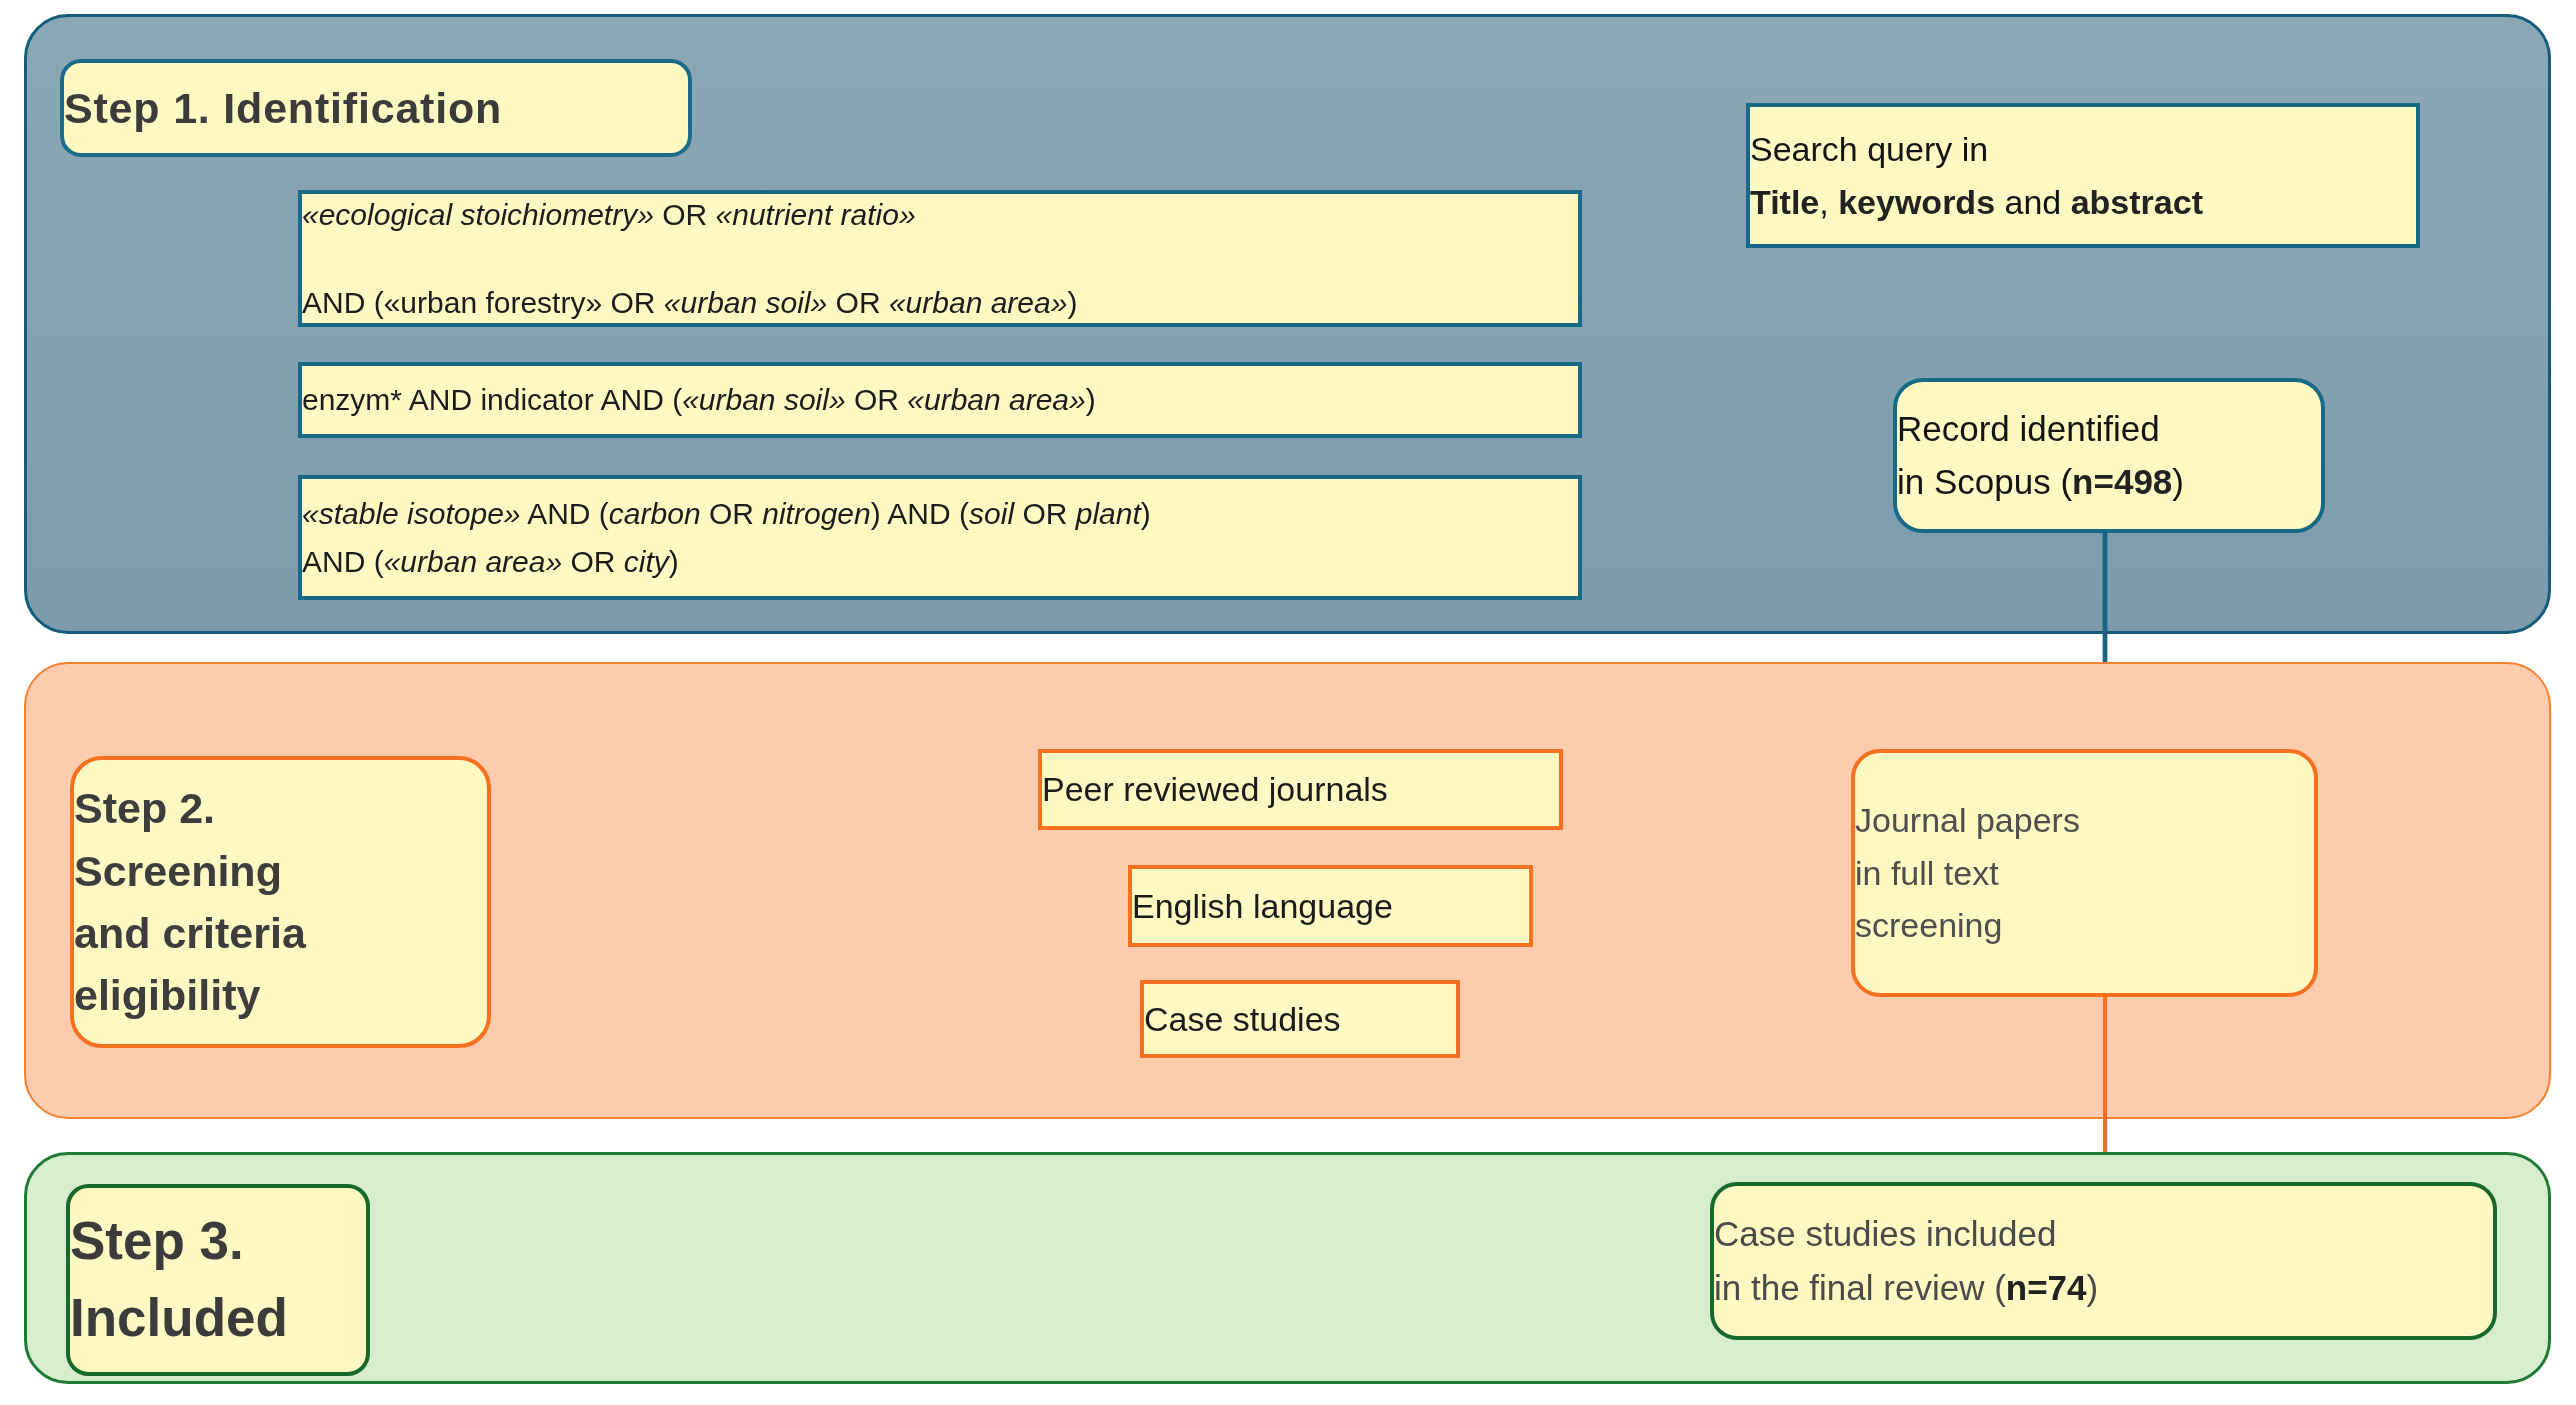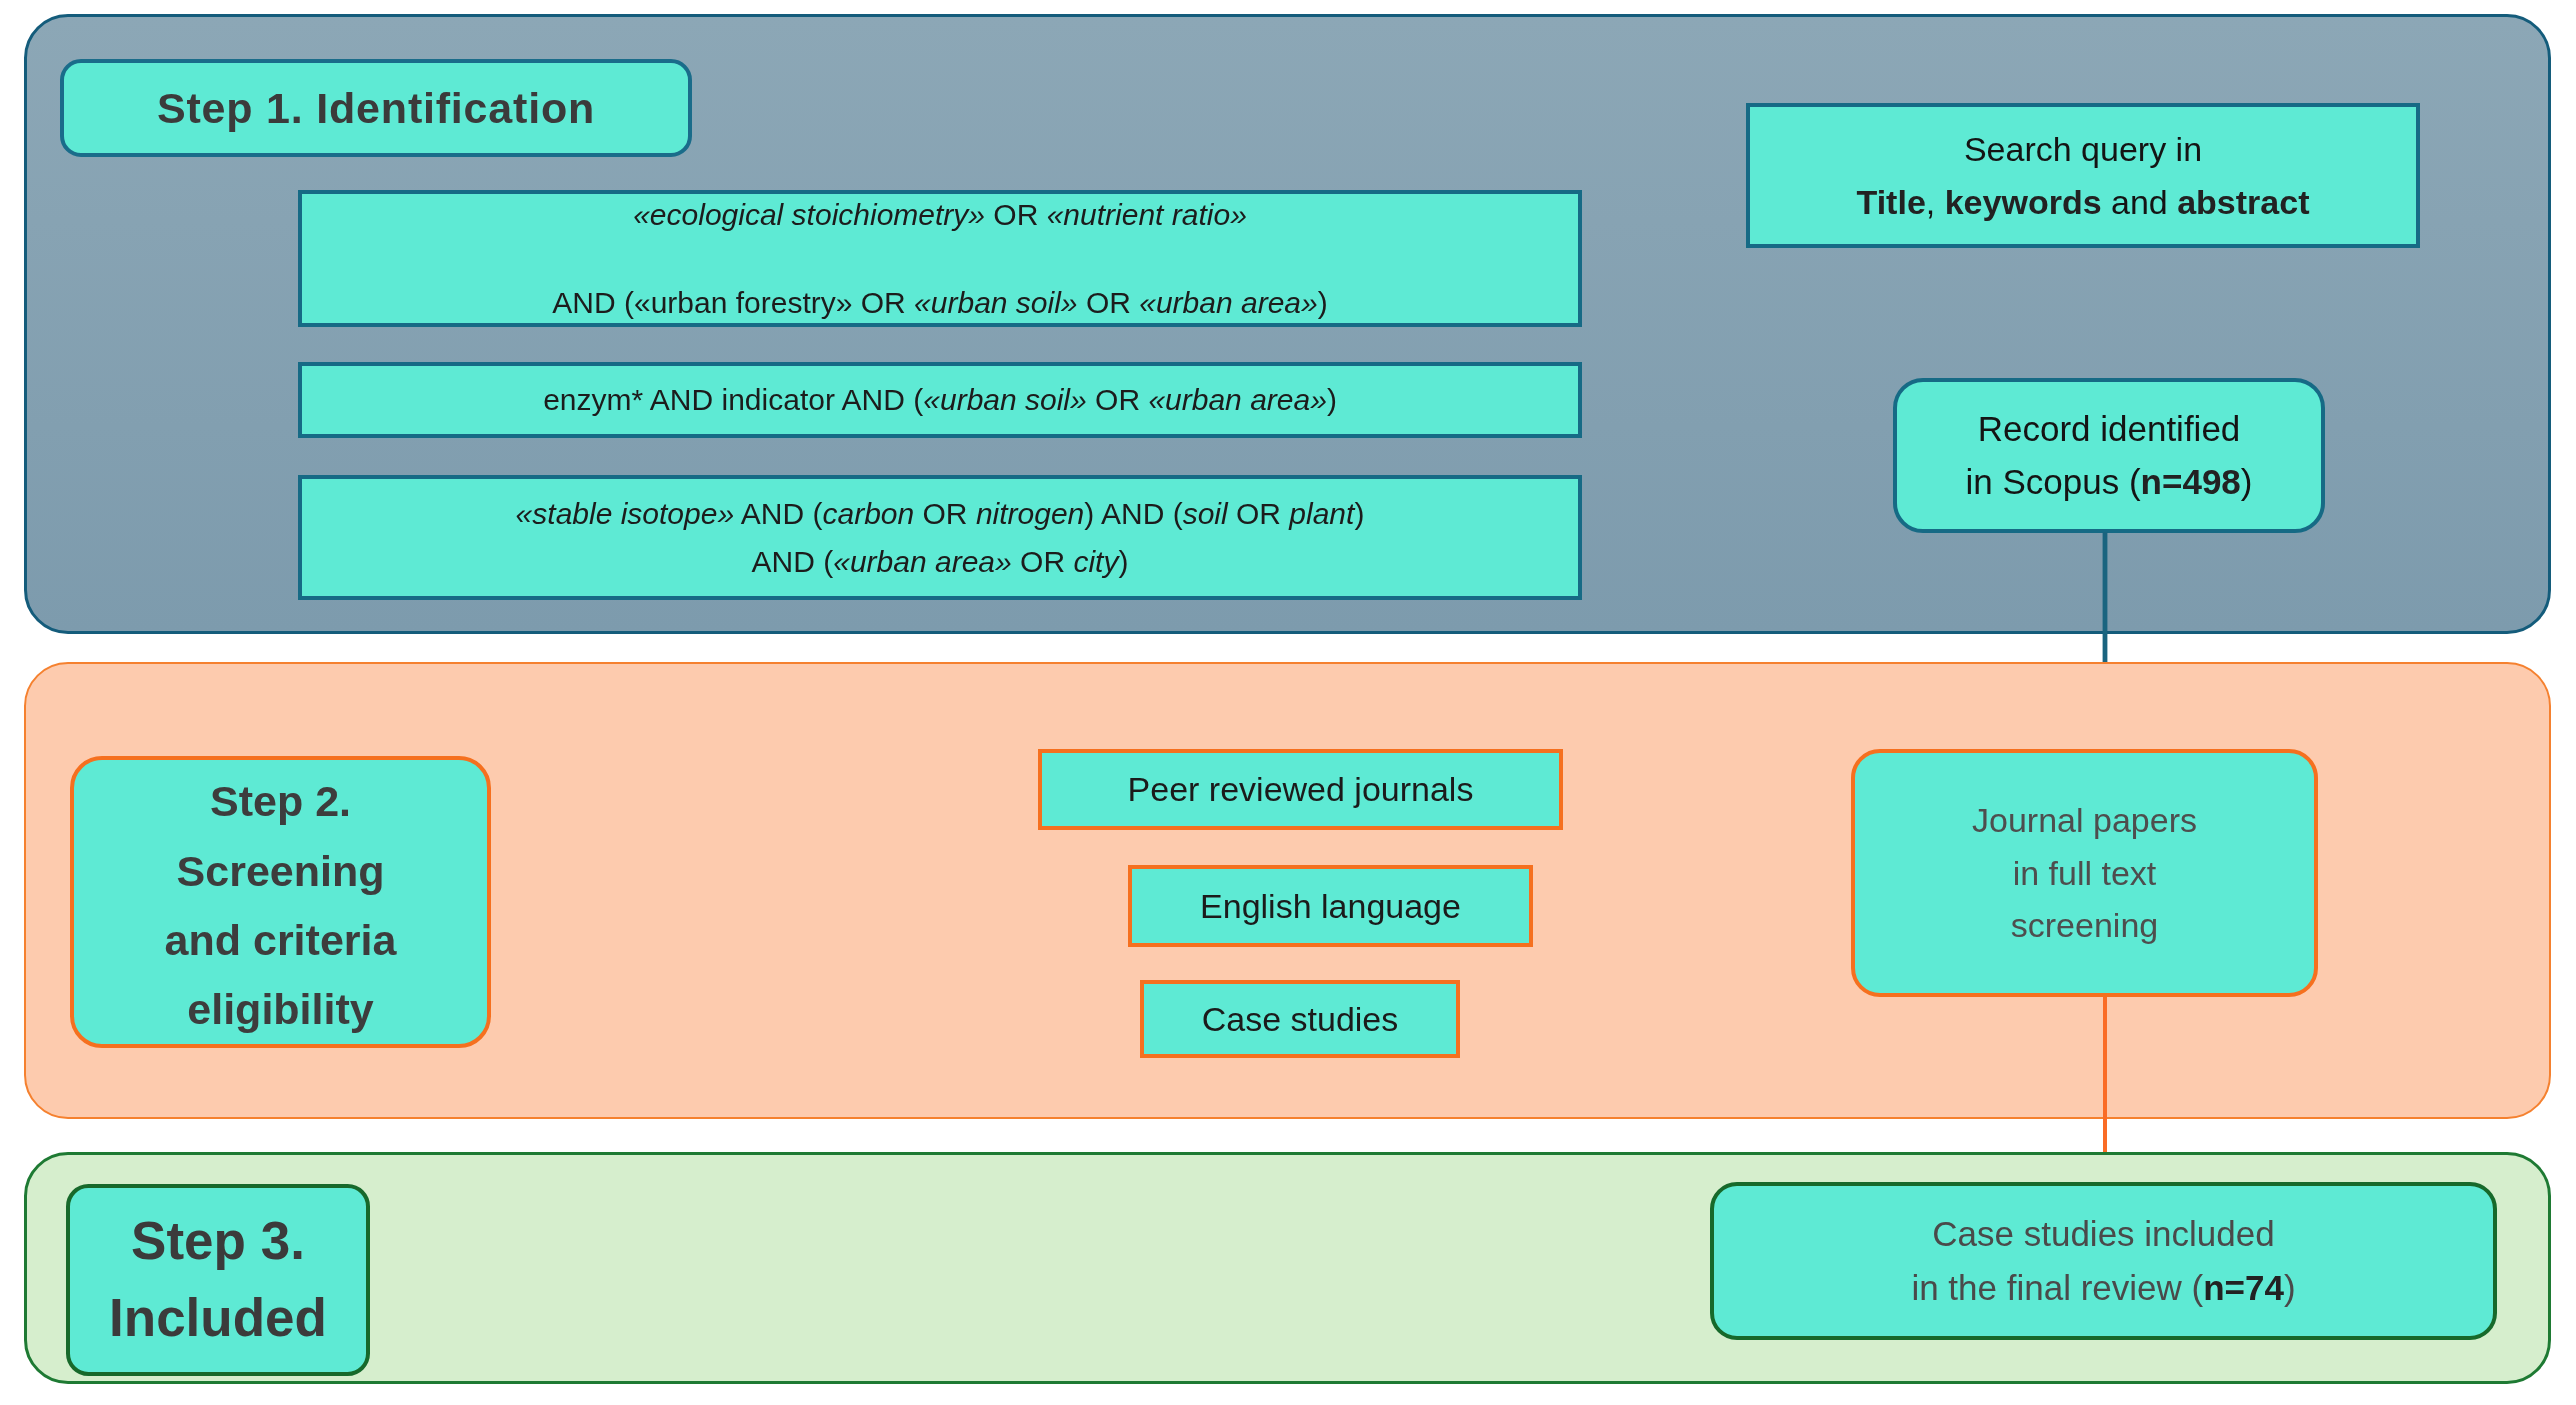--- a/index.html
+++ b/index.html
@@ -12,22 +12,22 @@
   }
   .panel{position:absolute;border-radius:44px;box-sizing:border-box;}
   .panel1{left:24px;top:14.4px;width:2527px;height:620px;
     background:linear-gradient(#8ca7b6,#7d9bad);
     border:3.2px solid #145c7b;}
   .panel2{left:24px;top:662px;width:2527px;height:457px;
     background:#fdcbae;border:2.4px solid #f5812f;}
   .panel3{left:24px;top:1152px;width:2527px;height:232px;
     background:#d6eecd;border:3.2px solid #1e7a33;}
 
-  .box{position:absolute;background:#5eead4;box-sizing:border-box;
-    display:flex;flex-direction:column;align-items:center;justify-content:center;
+  .box{position:absolute;background:#fef9c3;box-sizing:border-box;
+    display:flex;flex-direction:column;align-items:flex-start;justify-content:center;
     text-align:center;}
   .line{white-space:nowrap;}
 
   
   .s1-title{left:60px;top:59px;width:632px;height:98px;
     border:4.8px solid #1a6c8a;border-radius:21px;}
   .s1-title .line{font-size:43px;font-weight:bold;color:#3b3b3b;letter-spacing:0.8px;}
   .querybox{left:298px;width:1284px;border:4px solid #166a85;
     font-size:30px;color:#1c1c1c;line-height:1.6;}
   .q1{top:190px;height:137px;gap:40px;}
@@ -35,21 +35,21 @@
   .q3{top:475px;height:125px;}
   .searchbox{left:1746px;top:103px;width:674px;height:145px;
     border:4px solid #166a85;font-size:34px;color:#141414;line-height:1.55;}
   .scopusbox{left:1893px;top:378px;width:432px;height:155px;
     border:4.8px solid #166a85;border-radius:30px;
     font-size:35px;color:#141414;line-height:1.5;}
 
   
   .s2-title{left:70px;top:756px;width:421px;height:292px;
     border:4.8px solid #f5701f;border-radius:32px;}
-  .s2-title .line{font-size:43px;font-weight:bold;color:#3d3d3d;line-height:1.45;margin-top:7px;}
+  .s2-title .line{font-size:43px;font-weight:bold;color:#3d3d3d;line-height:1.45;}
   .criteria{border:4px solid #f5701f;font-size:34px;color:#1b1b1b;}
   .c1{left:1038px;top:749px;width:525px;height:81px;}
   .c2{left:1128px;top:865px;width:405px;height:82px;}
   .c3{left:1140px;top:980px;width:320px;height:78px;}
   .journalbox{left:1851px;top:749px;width:467px;height:248px;
     border:4.8px solid #f5701f;border-radius:29px;
     font-size:34px;color:#4e4e4e;line-height:1.55;}
 
   
   .s3-title{left:66px;top:1184px;width:304px;height:192px;

